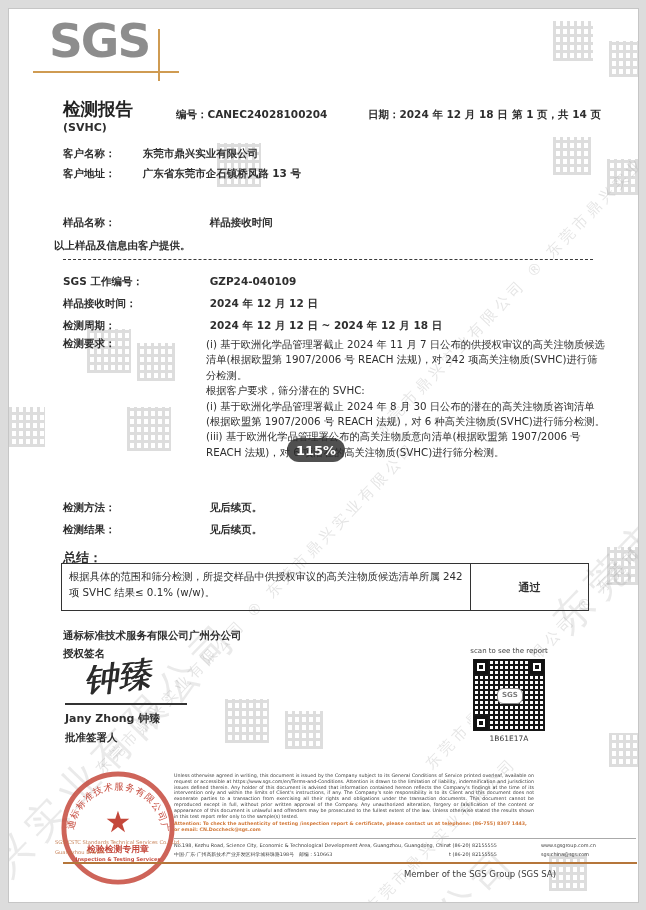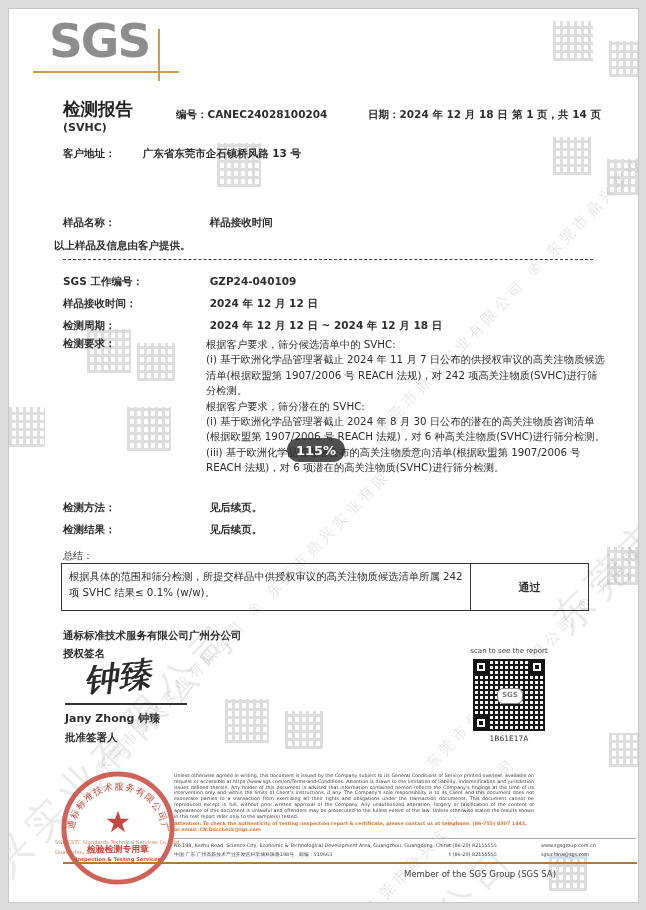--- a/index.html
+++ b/index.html
@@ -41,21 +41,21 @@
   .note{left:45px;top:230px;font-size:10.5px;font-weight:600;}
   .dashes{left:54px;top:250px;width:530px;border-top:1.5px dashed #3a3a3a;}
   .job-row{height:22px;font-size:10.5px;font-weight:600;white-space:nowrap;}
   .job-row .lbl{display:inline-block;width:143px;}
   .req-label{left:54px;top:328px;font-size:10.5px;font-weight:600;}
   .req{left:197px;top:328px;width:400px;font-size:10.3px;line-height:15.4px;font-weight:500;}
   .req p{margin:0;}
   .kv{font-size:10.5px;font-weight:600;}
   .kv .lbl{display:inline-block;width:143px;}
   
-  .sum-title{left:54px;top:540px;font-size:10px;font-weight:normal;}
+  .sum-title{left:54px;top:540px;font-size:13px;font-weight:bold;}
   .sum-table{left:52px;top:554px;width:526px;height:46px;border:1.5px solid #333;display:flex;}
   .sum-left{width:394px;border-right:1.5px solid #333;padding:4px 7px;font-size:10.3px;line-height:16px;font-weight:500;}
   .sum-right{flex:1;display:flex;align-items:center;justify-content:center;font-size:11px;font-weight:600;}
   
   .company{left:54px;top:620px;font-size:10.5px;font-weight:600;}
   .auth{left:54px;top:638px;font-size:10.5px;font-weight:600;}
   .sig{left:74px;top:646px;font-size:34px;font-style:italic;color:#2b2b2b;
        transform:rotate(-7deg);font-family:"DejaVu Serif","Liberation Serif",serif;
        text-shadow:1px 0 0 #2b2b2b;}
   .sig-line{left:56px;top:694px;width:122px;height:2px;background:#333;}
@@ -135,20 +135,24 @@
   <div class="abs meta" style="left:167px;">
     <span>编号：</span><span>CANEC24028100204</span>
   </div>
   <div class="abs meta" style="left:359px;">
     <span>日期：</span><span>2024 年 12 月 18 日</span>
   </div>
   <div class="abs meta" style="left:503px;">第 1 页，共 14 页</div>
 
   <div class="rowset" style="top:138px;">
     <div class="info-row">
+      <span class="lbl">客户名称：</span>
+      <span>东莞市鼎兴实业有限公司</span>
+    </div>
+    <div class="info-row">
       <span class="lbl">客户地址：</span>
       <span>广东省东莞市企石镇桥风路 13 号</span>
     </div>
   </div>
 
   <div class="rowset" style="top:207px;">
     <div class="info-row sample-row">
       <span class="lbl">样品名称：</span>
       <span>样品接收时间</span>
     </div>
@@ -165,21 +169,20 @@
       <span class="lbl">样品接收时间：</span>
       <span>2024 年 12 月 12 日</span>
     </div>
       <div class="job-row">
       <span class="lbl">检测周期：</span>
       <span>2024 年 12 月 12 日 ~ 2024 年 12 月 18 日</span>
     </div>
     </div>
   <div class="abs req-label">检测要求：</div>
   <div class="abs req">
-      <p>根据客户要求，筛分候选清单中的 SVHC:</p>
       <p>(i) 基于欧洲化学品管理署截止 2024 年 11 月 7 日公布的供授权审议的高关注物质候选清单(根据欧盟第 1907/2006 号 REACH 法规)，对 242 项高关注物质(SVHC)进行筛分检测。</p>
       <p>根据客户要求，筛分潜在的 SVHC:</p>
       <p>(i) 基于欧洲化学品管理署截止 2024 年 8 月 30 日公布的潜在的高关注物质咨询清单(根据欧盟第 1907/2006 号 REACH 法规)，对 6 种高关注物质(SVHC)进行筛分检测。</p>
       <p>(iii) 基于欧洲化学品管理署公布的高关注物质意向清单(根据欧盟第 1907/2006 号 REACH 法规)，对 6 项潜在的高关注物质(SVHC)进行筛分检测。</p>
     </div>
   <div class="abs kv" style="left:54px;top:514px;">
     <span class="lbl">检测结果：</span>
     <span>见后续页。</span>
   </div>
   <div class="abs kv" style="left:54px;top:492px;">

